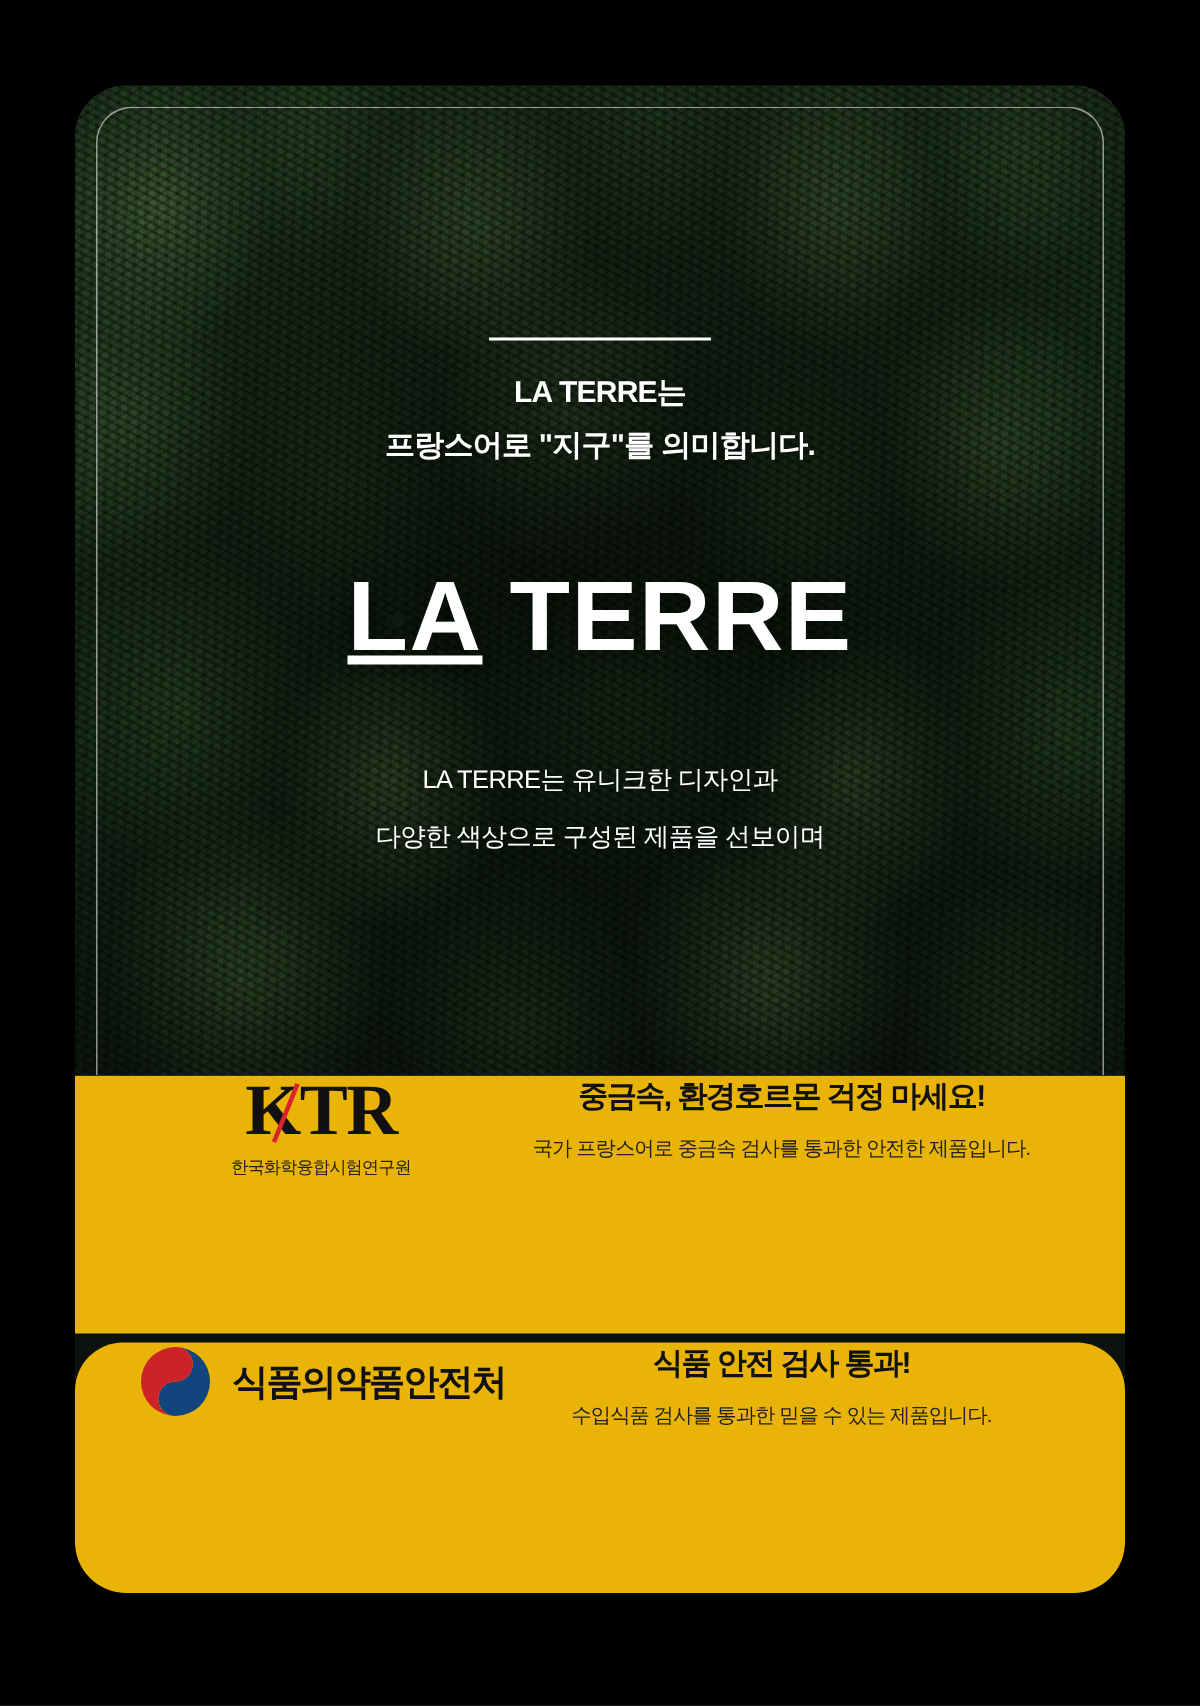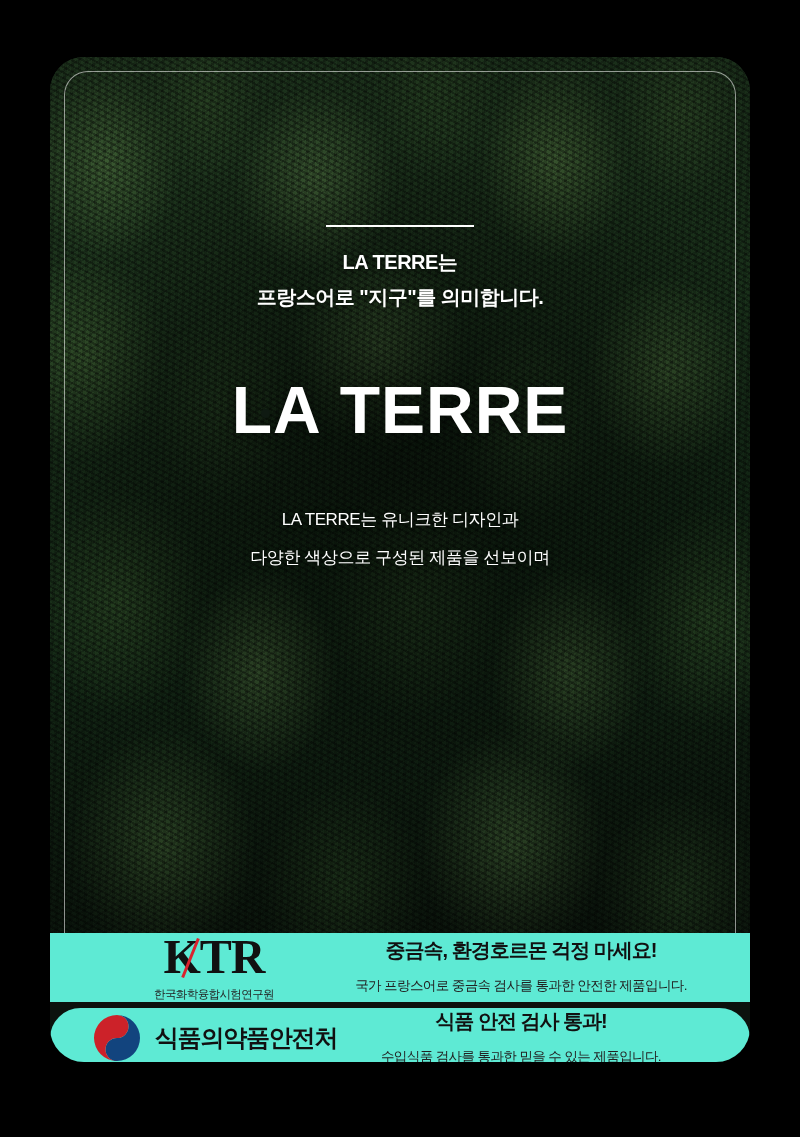--- a/index.html
+++ b/index.html
@@ -31,21 +31,21 @@
     border-radius: 34px;
     overflow: hidden;
     background: #0c120d;
     display: flex;
     flex-direction: column;
   }
 
   
   .hero {
     position: relative;
-    height: 876px;
+    height: 660px;
     flex: none;
     overflow: hidden;
     background: #0f1a12;
     padding-left: 26px;
   }
 
   .forest {
     position: absolute;
     inset: 0;
     background:
@@ -126,20 +126,21 @@
     letter-spacing: 1px;
     line-height: 1;
     text-shadow: 0 2px 14px rgba(0,0,0,.55);
     display: flex;
     align-items: center;
     justify-content: center;
   }
   .brand .mark {
     position: relative;
     display: inline-block;
+    text-decoration: underline;
   }
   .brand .dot {
     position: absolute;
     left: 50%;
     top: 48%;
     width: 9px;
     height: 9px;
     margin-left: -16px;
     border-radius: 50%;
     background: #0f1a12;
@@ -149,23 +150,23 @@
     margin-top: 58px;
     font-size: 17px;
     font-weight: 500;
     line-height: 2.25;
     letter-spacing: -0.4px;
     text-shadow: 0 1px 6px rgba(0,0,0,.6);
   }
 
   
   .cert {
-    background: #5eead4;
-    display: flex;
-    align-items: center;
+    background: #eab308;
+    display: flex;
+    align-items: flex-start;
     padding: 0 38px;
     box-sizing: border-box;
   }
   .cert-ktr { height: 172px; }
   .cert-mfds {
     height: 157px;
     margin-top: 6px;
     flex: 1 1 auto;
     border-radius: 32px;
   }

